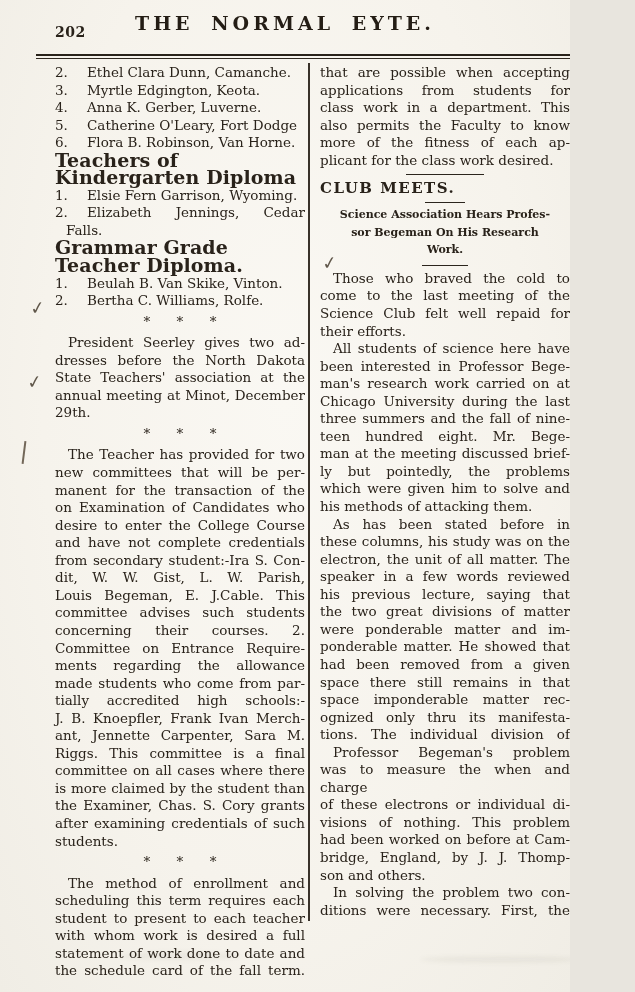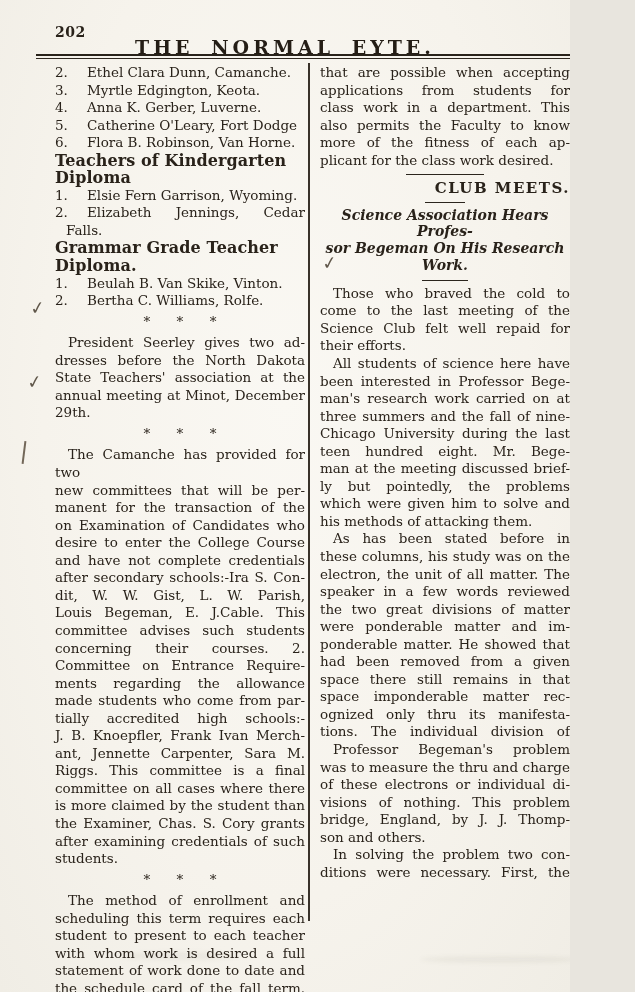--- a/index.html
+++ b/index.html
@@ -6,39 +6,39 @@
   .page{
     position:relative;
     width:570px;height:992px;
     background:
       radial-gradient(ellipse at 50% 40%, #faf8f3 0%, #f6f3ec 60%, #f0ede5 100%);
     font-family:"DejaVu Serif", serif;
     color:#29221a;
     overflow:hidden;
   }
   .hdr-num{position:absolute;left:55px;top:24px;font-size:14px;font-weight:bold;letter-spacing:.5px;}
-  .masthead{position:absolute;left:0;right:0;top:36px;text-align:center;
+  .masthead{position:absolute;left:0;right:0;top:12px;text-align:center;
     font-size:19px;font-weight:bold;letter-spacing:4px;word-spacing:7px;color:#241d15;}
   .double-rule{position:absolute;left:36px;width:572px;top:54px;height:2px;
     border-top:2.6px solid #29231b;border-bottom:1.2px solid #2e2820;}
   .col-divider{position:absolute;left:308px;top:63px;width:1.6px;height:858px;background:#39322a;}
 
   .col{position:absolute;top:64px;width:250px;font-size:13.5px;line-height:17.55px;}
   .col-left{left:55px;}
   .col-right{left:320px;}
 
   .line{min-height:17.55px;}
   .just{text-align:justify;text-align-last:justify;}
   .ind{text-indent:13px;}
   .cont{padding-left:11px;}
   .num{display:inline-block;width:32px;}
-  .head{font-weight:bold;font-size:16px;letter-spacing:.1px;}
+  .head{font-weight:bold;font-size:19px;letter-spacing:.1px;}
   .stars{text-align:center;word-spacing:22px;margin:3px 0 4px;letter-spacing:0;}
-  .chead{text-align:right;font-weight:bold;font-size:15px;letter-spacing:1.5px;line-height:18px;margin:2px 0;}
-  .csub-line{text-align:center;font-weight:bold;font-size:14px;line-height:16.2px;font-style:italic;}
+  .chead{text-align:left;font-weight:bold;font-size:15px;letter-spacing:1.5px;line-height:18px;margin:2px 0;}
+  .csub-line{text-align:center;font-weight:bold;font-size:11px;line-height:16.2px;}
   .rule{border:0;border-top:1.4px solid #2b251d;margin:5px auto 4px;}
 
   .mark{position:absolute;color:#463c2e;font-size:18px;font-family:"DejaVu Serif",serif;opacity:.85;}
   .mark-stroke{position:absolute;width:1.6px;height:23px;background:#514433;opacity:.8;}
 
   .smudge{position:absolute;background:rgba(60,55,45,.05);border-radius:50%;filter:blur(2px);}
 </style>
 </head>
 <body>
 
@@ -61,27 +61,27 @@
       <div class="line head">Grammar Grade Teacher Diploma.</div>
       <div class="line"><span class="num">1.</span><span>Beulah B. Van Skike, Vinton.</span></div>
       <div class="line"><span class="num">2.</span><span>Bertha C. Williams, Rolfe.</span></div>
       <div class="line stars">* * *</div>
       <div class="line just ind">President Seerley gives two ad-</div>
       <div class="line just">dresses before the North Dakota</div>
       <div class="line just">State Teachers' association at the</div>
       <div class="line just">annual meeting at Minot, December</div>
       <div class="line">29th.</div>
       <div class="line stars">* * *</div>
-      <div class="line just ind">The Camanche has provided for two</div>
+      <div class="line just ind">The Teacher has provided for two</div>
       <div class="line just">new committees that will be per-</div>
       <div class="line just">manent for the transaction of the</div>
       <div class="line just">on Examination of Candidates who</div>
       <div class="line just">desire to enter the College Course</div>
       <div class="line just">and have not complete credentials</div>
-      <div class="line just">after secondary schools:-Ira S. Con-</div>
+      <div class="line just">from secondary student:-Ira S. Con-</div>
       <div class="line just">dit, W. W. Gist, L. W. Parish,</div>
       <div class="line just">Louis Begeman, E. J.Cable. This</div>
       <div class="line just">committee advises such students</div>
       <div class="line just">concerning their courses. 2.</div>
       <div class="line just">Committee on Entrance Require-</div>
       <div class="line just">ments regarding the allowance</div>
       <div class="line just">made students who come from par-</div>
       <div class="line just">tially accredited high schools:-</div>
       <div class="line just">J. B. Knoepfler, Frank Ivan Merch-</div>
       <div class="line just">ant, Jennette Carpenter, Sara M.</div>
@@ -113,43 +113,45 @@
       <div class="line csub-line">sor Begeman On His Research</div>
       <div class="line csub-line">Work.</div>
       <hr class="rule" style="width: 46px;">
       <div class="line just ind">Those who braved the cold to</div>
       <div class="line just">come to the last meeting of the</div>
       <div class="line just">Science Club felt well repaid for</div>
       <div class="line">their efforts.</div>
       <div class="line just ind">All students of science here have</div>
       <div class="line just">been interested in Professor Bege-</div>
       <div class="line just">man's research work carried on at</div>
+      <div class="line just">Chicago University during the last</div>
       <div class="line just">three summers and the fall of nine-</div>
-      <div class="line just">Chicago University during the last</div>
       <div class="line just">teen hundred eight. Mr. Bege-</div>
       <div class="line just">man at the meeting discussed brief-</div>
       <div class="line just">ly but pointedly, the problems</div>
       <div class="line just">which were given him to solve and</div>
       <div class="line">his methods of attacking them.</div>
       <div class="line just ind">As has been stated before in</div>
       <div class="line just">these columns, his study was on the</div>
       <div class="line just">electron, the unit of all matter. The</div>
       <div class="line just">speaker in a few words reviewed</div>
+      <div class="line just">his previous lecture, saying that</div>
       <div class="line just">the two great divisions of matter</div>
       <div class="line just">were ponderable matter and im-</div>
       <div class="line just">ponderable matter. He showed that</div>
       <div class="line just">had been removed from a given</div>
       <div class="line just">space there still remains in that</div>
       <div class="line just">space imponderable matter rec-</div>
       <div class="line just">ognized only thru its manifesta-</div>
       <div class="line just">tions. The individual division of</div>
       <div class="line just ind">Professor Begeman's problem</div>
-      <div class="line just">was to measure the thru and charge</div>
+      <div class="line just">was to measure the when and charge</div>
       <div class="line just">of these electrons or individual di-</div>
       <div class="line just">visions of nothing. This problem</div>
+      <div class="line just">had been worked on before at Cam-</div>
       <div class="line just">bridge, England, by J. J. Thomp-</div>
       <div class="line">son and others.</div>
       <div class="line just ind">In solving the problem two con-</div>
       <div class="line just">ditions were necessary. First, the</div>
     </div>
 
   <div id="marks">
       <span class="mark" style="left: 30px; top: 297px; transform: rotate(-8deg);">✓</span>
       <span class="mark" style="left: 27px; top: 371px; transform: rotate(-8deg);">✓</span>
       <div class="mark-stroke" style="left: 23px; top: 441px; transform: rotate(7deg);"></div>

